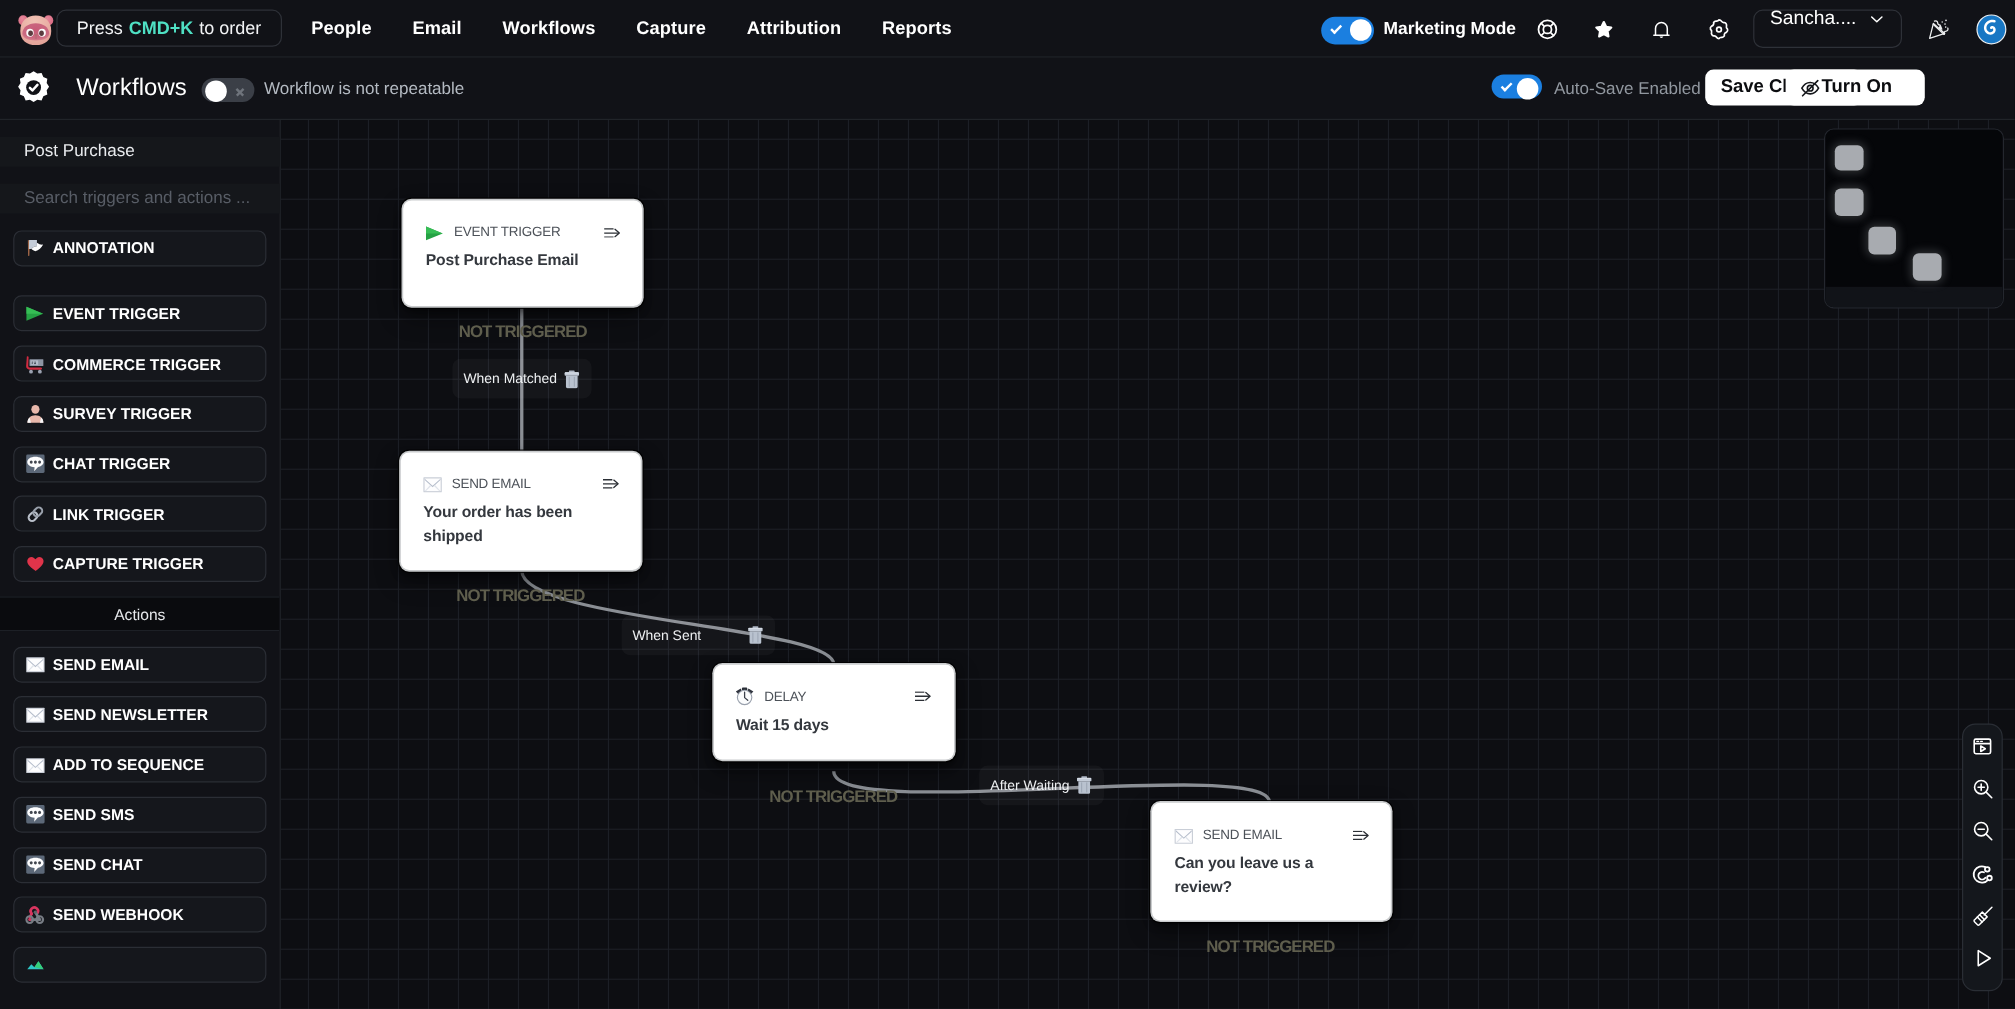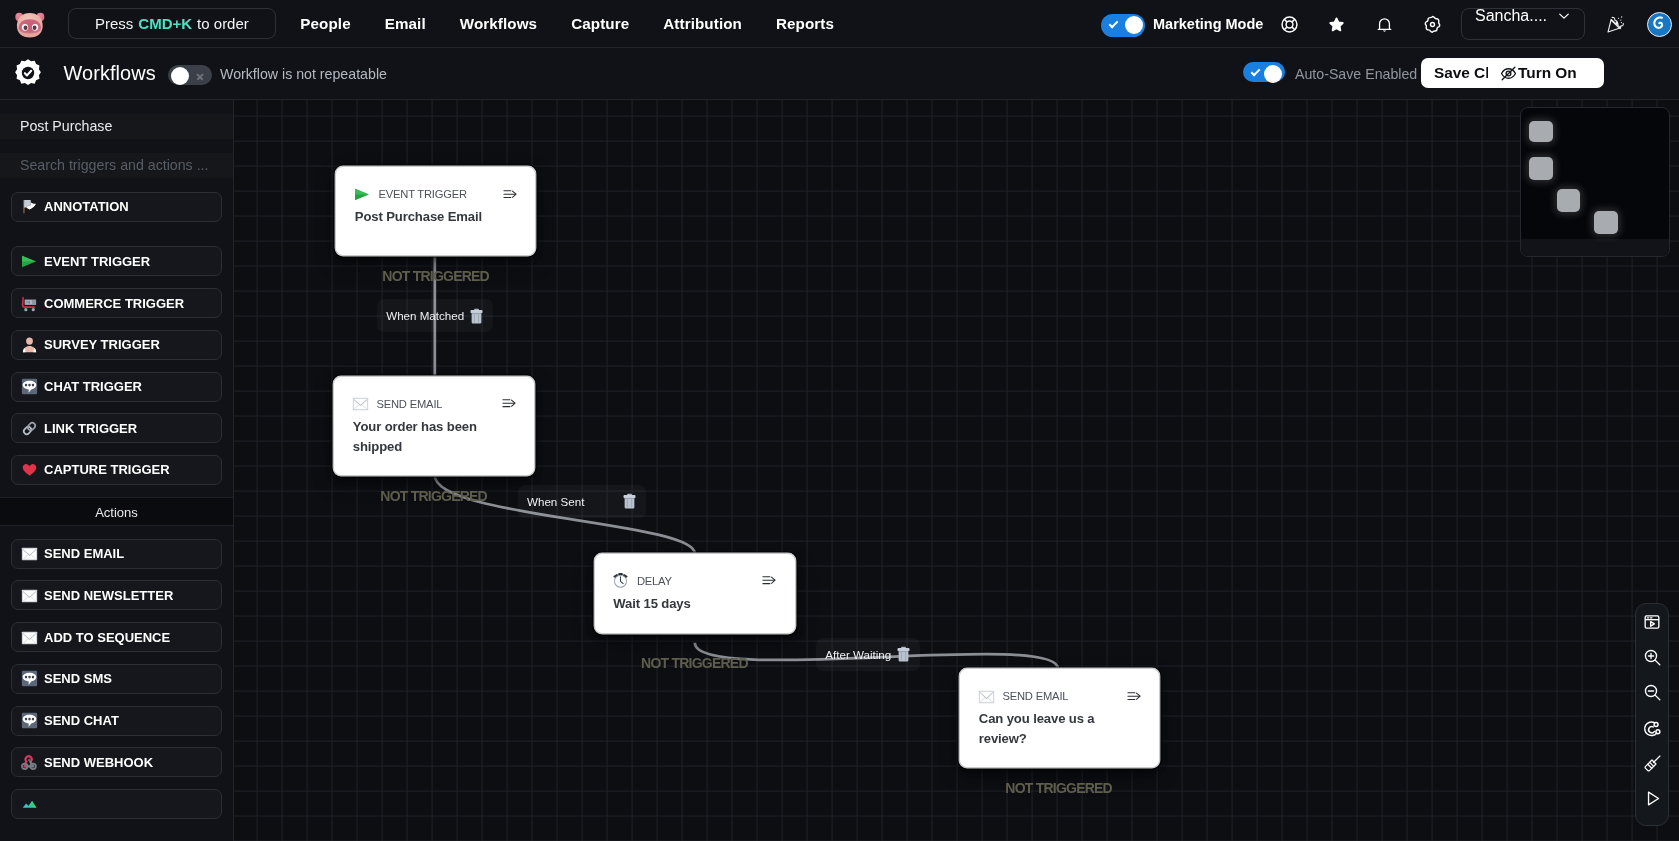--- a/index.html
+++ b/index.html
@@ -5,22 +5,22 @@
 <style>
   *{box-sizing:border-box;margin:0;padding:0;}
   html,body{width:1679px;height:841px;overflow:hidden;background:#0d0e12;
     font-family:"Liberation Sans",sans-serif;-webkit-font-smoothing:antialiased;}
   .app{position:relative;width:1679px;height:841px;}
 
   
   .topnav{position:absolute;left:0;top:0;width:1679px;height:48px;background:#111217;
     display:flex;align-items:center;border-bottom:1px solid #212429;z-index:40;}
   .logo{margin-left:13px;width:34px;height:34px;flex:none;}
-  .cmdk{margin-left:21px;height:31px;border:1px solid #2e3138;border-radius:8px;
-    display:flex;align-items:center;padding:0 26px;color:#f2f3f5;font-size:15px;gap:5px;
+  .cmdk{height:31px;border:1px solid #2e3138;border-radius:8px;
+    display:flex;align-items:center;padding:0 16px;color:#f2f3f5;font-size:15px;gap:5px;
     font-weight:400;white-space:nowrap;}
   .cmdk b{color:#4fe0c4;font-weight:700;}
   .navlinks{display:flex;align-items:flex-start;margin-left:7.5px;}
   .navlink{color:#fff;font-size:15.2px;font-weight:700;letter-spacing:.1px;padding:0 17px;white-space:nowrap;}
   .navright{position:absolute;right:7px;top:0;height:48px;display:flex;align-items:center;}
 
   .tgl{width:44px;height:23px;border-radius:12px;background:#1b7fe0;position:relative;flex:none;}
   .tgl .knob{position:absolute;top:2.5px;right:2.5px;width:18px;height:18px;border-radius:50%;background:#fff;}
   .tgl .tick{position:absolute;left:8px;top:7px;width:9px;height:5px;border-left:2px solid #fff;border-bottom:2px solid #fff;transform:rotate(-45deg);}
   .tgl.off{background:#3b3f47;}
@@ -467,21 +467,21 @@
         <div class="elabel" style="left: 142.7px; top: 199.4px;">
           <span>When Matched</span>
           <span class="emo" style="width:13px;height:16.3px"><svg viewBox="0 0 16 20" width="13" height="16.3">
               <rect x="5.1" y="1.0" width="5.8" height="2.0" rx=".5" fill="#aeb6c4"></rect>
               <rect x="0.6" y="2.7" width="14.8" height="3.6" rx="1.0" fill="#c4ccd8"></rect>
               <path d="M2.0 6.3 h12.0 v11.3 a1.5 1.5 0 0 1-1.5 1.5 H3.5 a1.5 1.5 0 0 1-1.5-1.5 Z" fill="#b9c2cf"></path>
               <path d="M5.4 7.4 v10.2M10.6 7.4 v10.2" stroke="#9aa3b1" stroke-width="1.0"></path>
               <path d="M1.1 3.3 h13.8" stroke="#d6dce5" stroke-width="1.1"></path>
             </svg></span>
         </div>
-        <div class="elabel" style="left: 283.5px; top: 385px; gap: 39px;">
+        <div class="elabel" style="left: 283.5px; top: 413px; gap: 39px;">
           <span>When Sent</span>
           <span class="emo" style="width:13px;height:16.3px"><svg viewBox="0 0 16 20" width="13" height="16.3">
               <rect x="5.1" y="1.0" width="5.8" height="2.0" rx=".5" fill="#aeb6c4"></rect>
               <rect x="0.6" y="2.7" width="14.8" height="3.6" rx="1.0" fill="#c4ccd8"></rect>
               <path d="M2.0 6.3 h12.0 v11.3 a1.5 1.5 0 0 1-1.5 1.5 H3.5 a1.5 1.5 0 0 1-1.5-1.5 Z" fill="#b9c2cf"></path>
               <path d="M5.4 7.4 v10.2M10.6 7.4 v10.2" stroke="#9aa3b1" stroke-width="1.0"></path>
               <path d="M1.1 3.3 h13.8" stroke="#d6dce5" stroke-width="1.1"></path>
             </svg></span>
         </div>
         <div class="elabel" style="left: 581.8px; top: 537.6px;">

